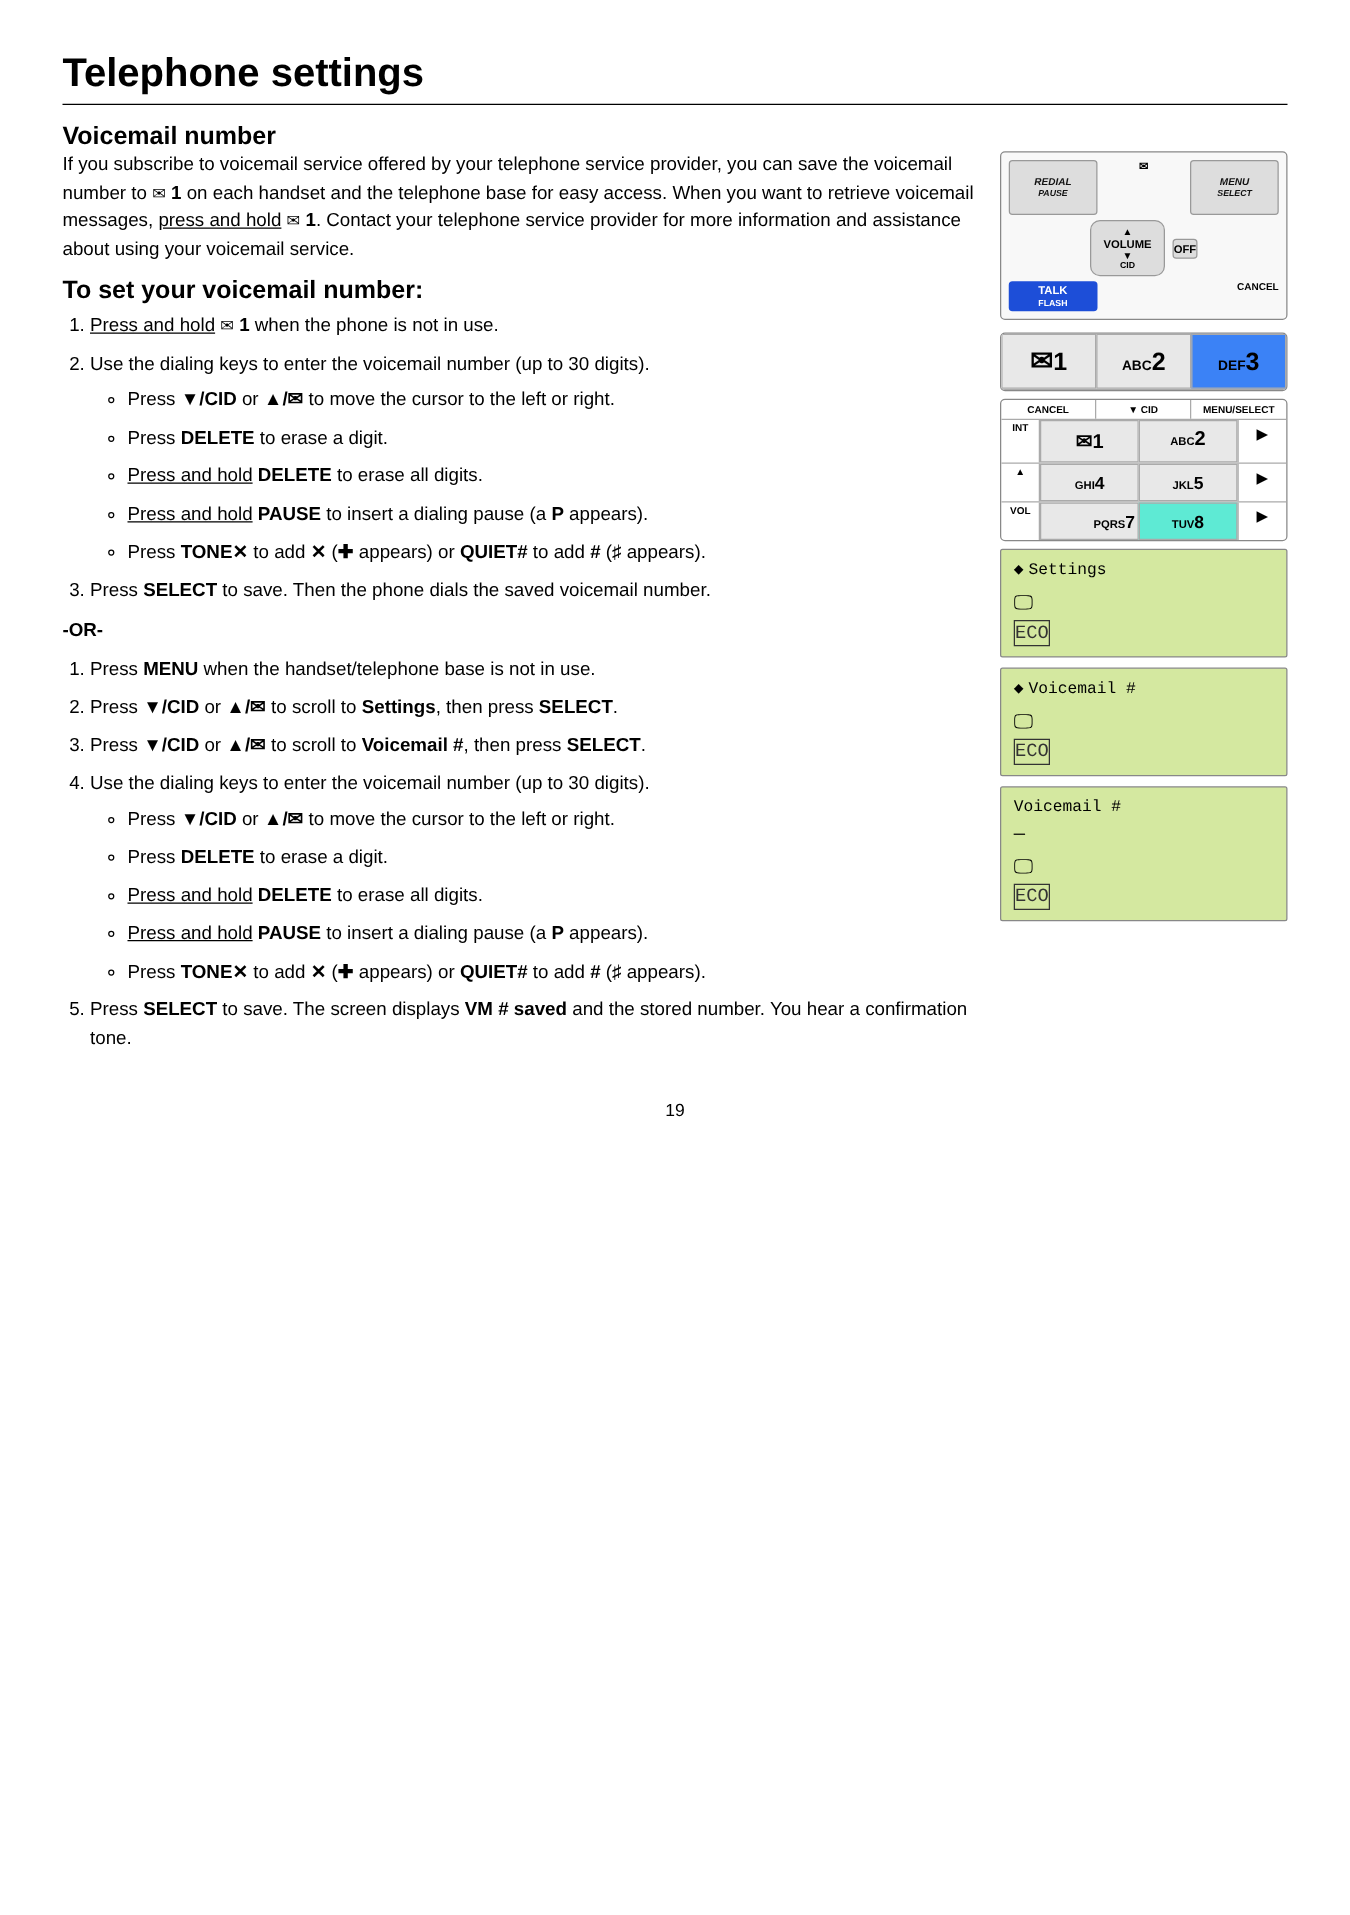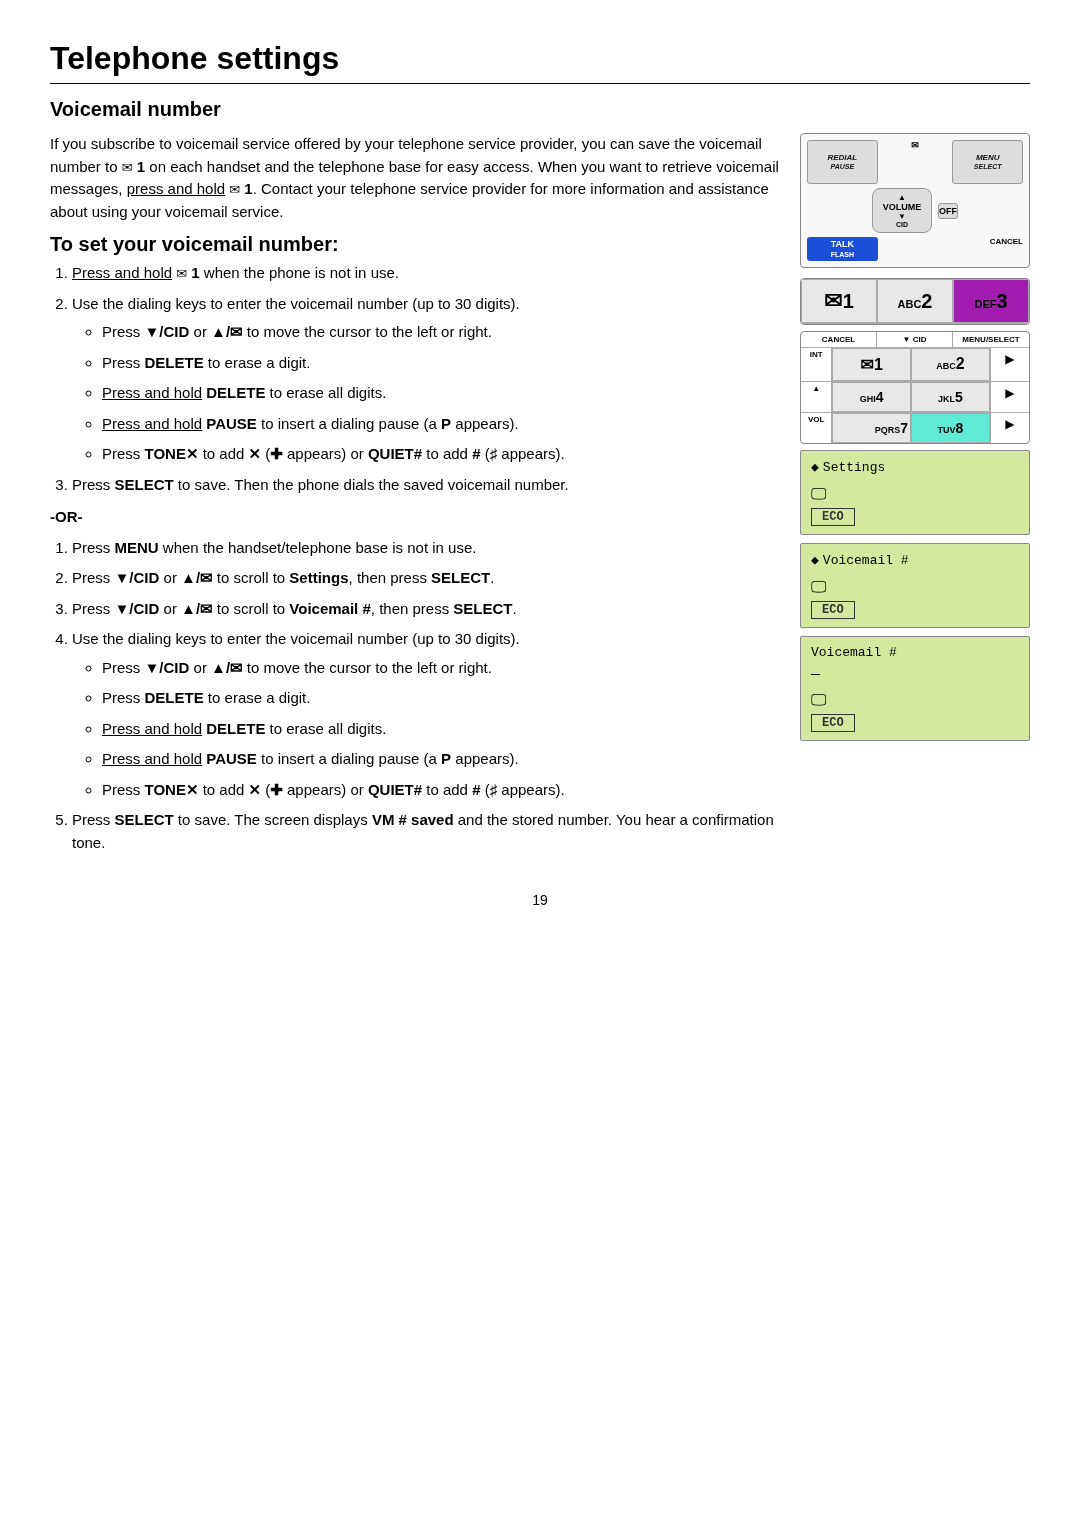--- a/index.html
+++ b/index.html
@@ -16,21 +16,21 @@
     h1 {
       font-size: 32px;
       font-weight: bold;
       margin-bottom: 14px;
       border-bottom: 1px solid #000;
       padding-bottom: 6px;
     }
     h2 {
       font-size: 20px;
       font-weight: bold;
-      margin-bottom: 12px;
+      margin-bottom: 0;
     }
     h3 {
       font-size: 20px;
       font-weight: bold;
       margin-bottom: 4px;
     }
     .content-wrap {
       display: flex;
       gap: 0;
     }
@@ -138,25 +138,25 @@
       position: relative;
     }
     .screen-title {
       font-size: 13px;
       display: flex;
       align-items: center;
       gap: 4px;
       margin-bottom: 6px;
     }
     .eco-indicator {
-      font-size: 12px;
-      font-weight: bold;
+      font-size: 15px;
+      font-weight: normal;
       color: #333;
       border: 1px solid #333;
-      padding: 1px 10px;
+      padding: 1px 0;
       margin-top: 4px;
       display: inline-block;
     }
     .page-num {
       text-align: center;
       margin-top: 30px;
       font-size: 14px;
     }
 
     
@@ -240,21 +240,21 @@
         <div class="phone-talk">TALK<br><span style="font-size:7px">FLASH</span></div>
         <div></div>
         <div style="text-align:right;font-size:8px;font-weight:bold">CANCEL</div>
       </div>
     </div>
 
     <div class="keypad-section">
       <div style="display:grid;grid-template-columns:1fr 1fr 1fr;border-bottom:1px solid #aaa;">
         <div style="border:1px solid #aaa;text-align:center;padding:8px 4px;font-size:22px;font-weight:bold;background:#e8e8e8">✉<span style="font-size:20px">1</span></div>
         <div style="border:1px solid #aaa;text-align:center;padding:8px 4px;font-size:22px;font-weight:bold;background:#e8e8e8"><span style="font-size:11px">ABC</span><span style="font-size:20px">2</span></div>
-        <div style="border:1px solid #aaa;text-align:center;padding:8px 4px;font-size:22px;font-weight:bold;background:#a21caf"><span style="font-size:11px">DEF</span><span style="font-size:20px">3</span></div>
+        <div style="border:1px solid #aaa;text-align:center;padding:8px 4px;font-size:22px;font-weight:bold;background:#3b82f6"><span style="font-size:11px">DEF</span><span style="font-size:20px">3</span></div>
       </div>
     </div>
 
     <div class="keypad-section">
       <div style="display:grid;grid-template-columns:1fr 1fr 1fr;border-bottom:1px solid #aaa;">
         <div style="border-right:1px solid #aaa;text-align:center;padding:3px 2px;font-size:8px;font-weight:bold">CANCEL</div>
         <div style="border-right:1px solid #aaa;text-align:center;padding:3px 2px;font-size:8px;font-weight:bold">▼ CID</div>
         <div style="text-align:center;padding:3px 2px;font-size:8px;font-weight:bold">MENU/SELECT</div>
       </div>
       <div style="display:grid;grid-template-columns:0.4fr 1fr 1fr 0.5fr;border-bottom:1px solid #aaa;">

